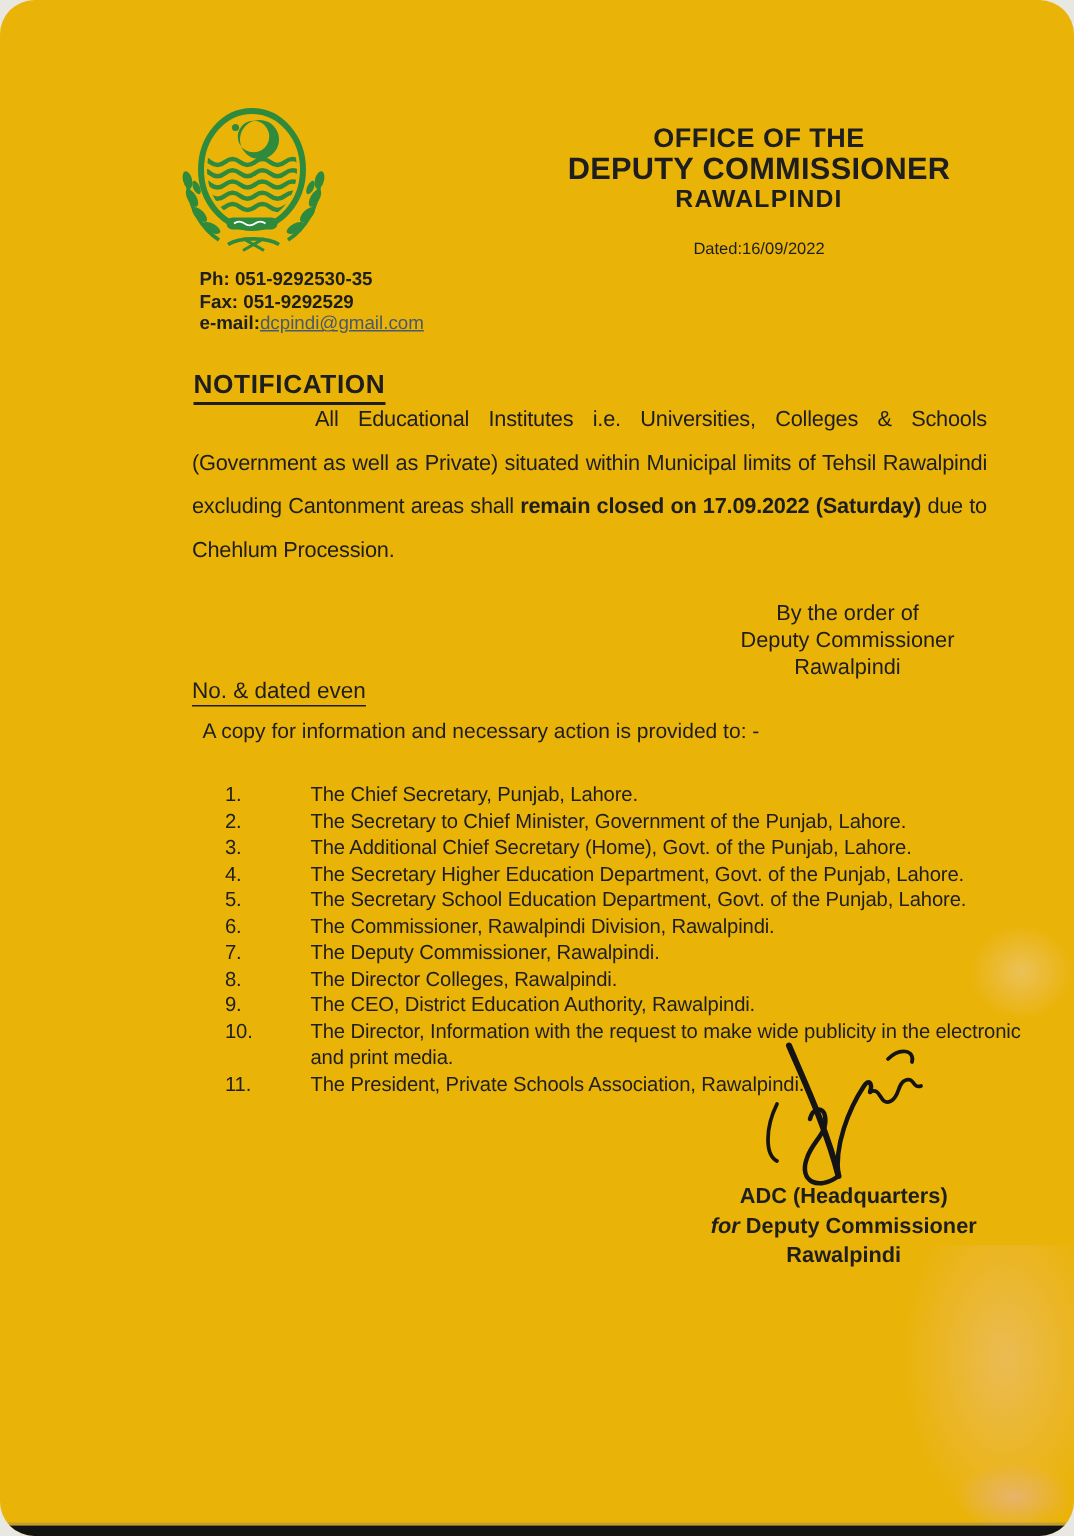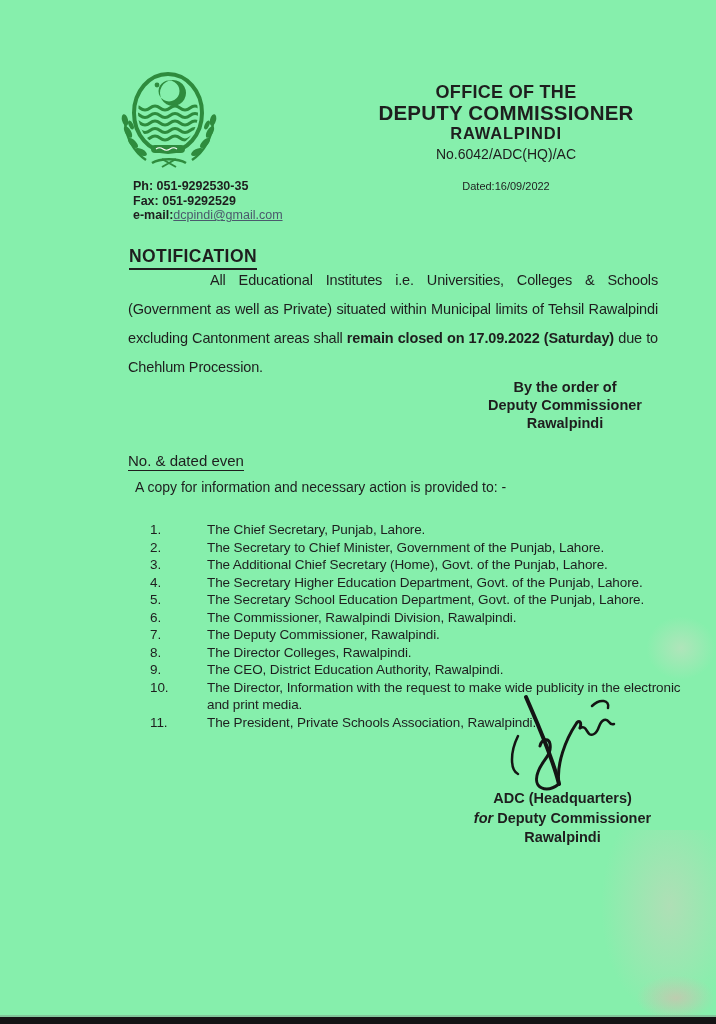--- a/index.html
+++ b/index.html
@@ -1,19 +1,19 @@
 <!DOCTYPE html>
 <html><head>
 <meta charset="utf-8">
 <style>
   html,body { margin:0; padding:0; background:#e9e7e2; }
   #page {
     position:relative; width:716px; height:1024px; margin:0 auto;
-    background:#86efac; overflow:hidden;
-    font-family:"Liberation Sans", sans-serif; color:#1e1e1e;
+    background:#eab308; overflow:hidden;
+    font-family:"Liberation Sans", sans-serif; color:#1e1e1e;border-radius:23px;
   }
   
   .logo { position:absolute; left:116px; top:70px; }
   .header-title { position:absolute; left:340px; top:76px; width:332px; text-align:center; padding-top:6px; }
   .ht1 { font-size:18px; font-weight:bold; letter-spacing:.3px; line-height:20px; }
   .ht2 { font-size:20.5px; font-weight:bold; letter-spacing:.2px; line-height:22px; }
   .ht3 { font-size:16.5px; font-weight:bold; letter-spacing:.8px; line-height:18px; }
   .ref { font-size:14px; line-height:16px; margin-top:4px; }
   .dated { font-size:11px; line-height:16px; margin-top:16px; }
   .contact { position:absolute; left:133px; top:179px; font-size:12.5px; font-weight:bold; line-height:14.6px; white-space:nowrap; }
@@ -24,22 +24,22 @@
     font-size:17.5px; font-weight:bold; letter-spacing:.4px;
     border-bottom:2.5px solid #1e1e1e; padding-bottom:1px;
   }
   .body-para {
     position:absolute; left:128px; top:266px; width:530px;
     font-size:14.5px; line-height:29px; letter-spacing:-.15px;
     text-align:justify; text-align-last:left; text-indent:82px;
   }
   .body-para b { letter-spacing:-.15px; }
   .order-block {
-    position:absolute; left:465px; top:379px; width:200px; text-align:center;
-    font-size:14.5px; font-weight:bold; line-height:17.8px;
+    position:absolute; left:465px; top:401px; width:200px; text-align:center;
+    font-size:14.5px; font-weight:normal; line-height:17.8px;
   }
   .ref-even {
     position:absolute; left:128px; top:452px; font-size:15px;
     border-bottom:1.5px solid #1e1e1e; padding-bottom:1px;
   }
   .copy-line { position:absolute; left:135px; top:479px; font-size:14px; }
   
   .recipients { position:absolute; left:150px; top:521px; width:540px; font-size:13.5px; line-height:17.5px; letter-spacing:-.1px; }
   .r-row { display:flex; }
   .r-num { flex:0 0 45px; }
@@ -106,21 +106,20 @@
         <path d="M36 93 C 44 88, 62 88, 70 93" stroke="#2e8b3d" stroke-width="2.5" fill="none"></path>
         <path d="M46 89 l14 8 M60 89 l-14 8" stroke="#2e8b3d" stroke-width="2" fill="none"></path>
       </g>
     </svg>
   </div>
 
   <div class="header-title">
     <div class="ht1">OFFICE OF THE</div>
     <div class="ht2">DEPUTY COMMISSIONER</div>
     <div class="ht3">RAWALPINDI</div>
-    <div class="ref">No.6042/ADC(HQ)/AC</div>
     <div class="dated">Dated:16/09/2022</div>
   </div>
 
   <div class="contact">
     <div>Ph: 051-9292530-35</div>
     <div>Fax: 051-9292529</div>
     <div><span>e-mail:</span><a href="#" class="email-link">dcpindi@gmail.com</a></div>
   </div>
 
   <div class="notif-heading">NOTIFICATION</div>

